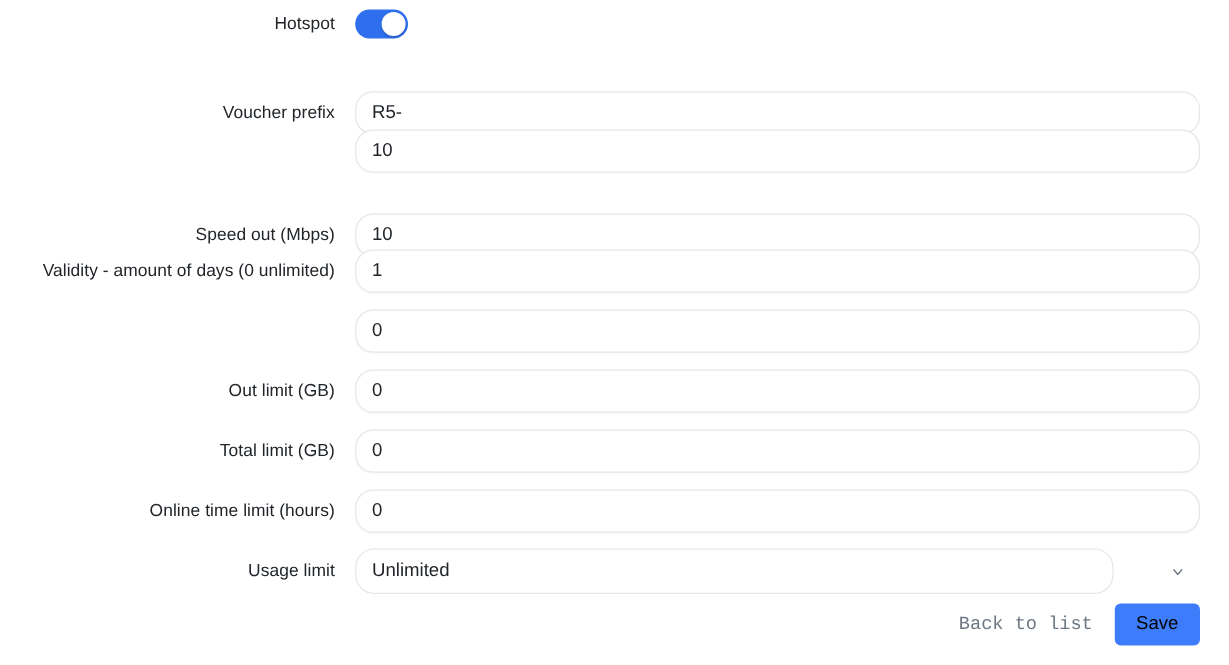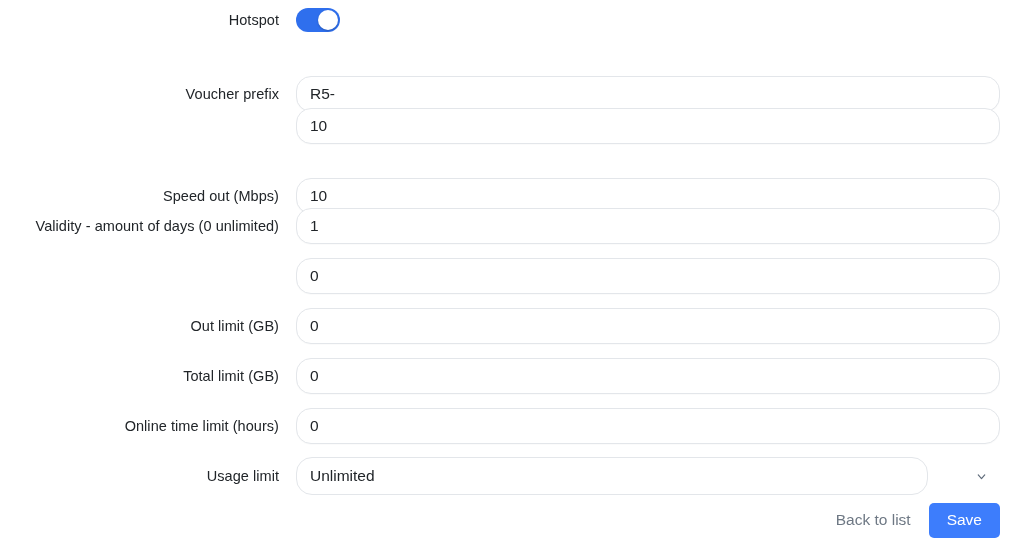--- a/index.html
+++ b/index.html
@@ -135,25 +135,26 @@
     justify-content: flex-end;
     gap: 16px;
   }
   .back-link {
     font-size: 15.5px;
     color: #6e7884;
     text-decoration: none;
     cursor: pointer;
     padding: 4px 2px;
     white-space: nowrap;
+    font-family: Liberation Mono, monospace;
   }
   .save-button {
     font-family: "Liberation Sans", sans-serif;
     font-size: 15.5px;
-    color: #ffffff;
+    color: #000000;
     background: #3d7dfc;
     border: none;
     border-radius: 5px;
     height: 35px;
     padding: 0 18px;
     cursor: pointer;
     white-space: nowrap;
   }
 </style>
 </head>

